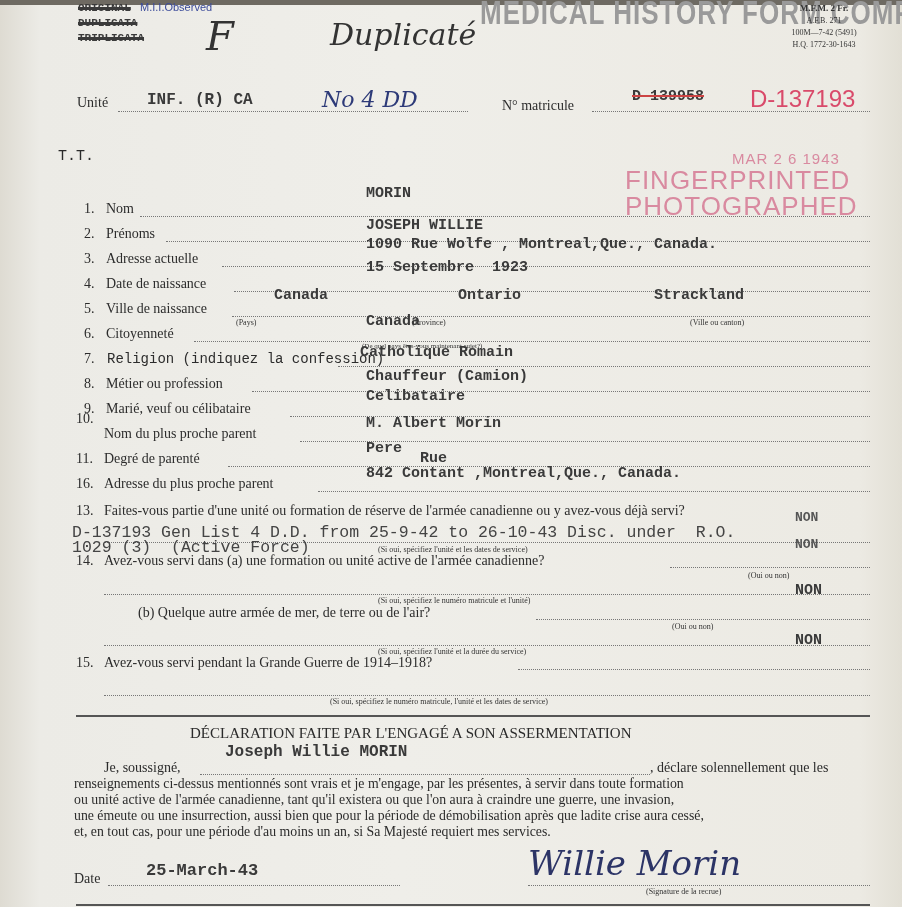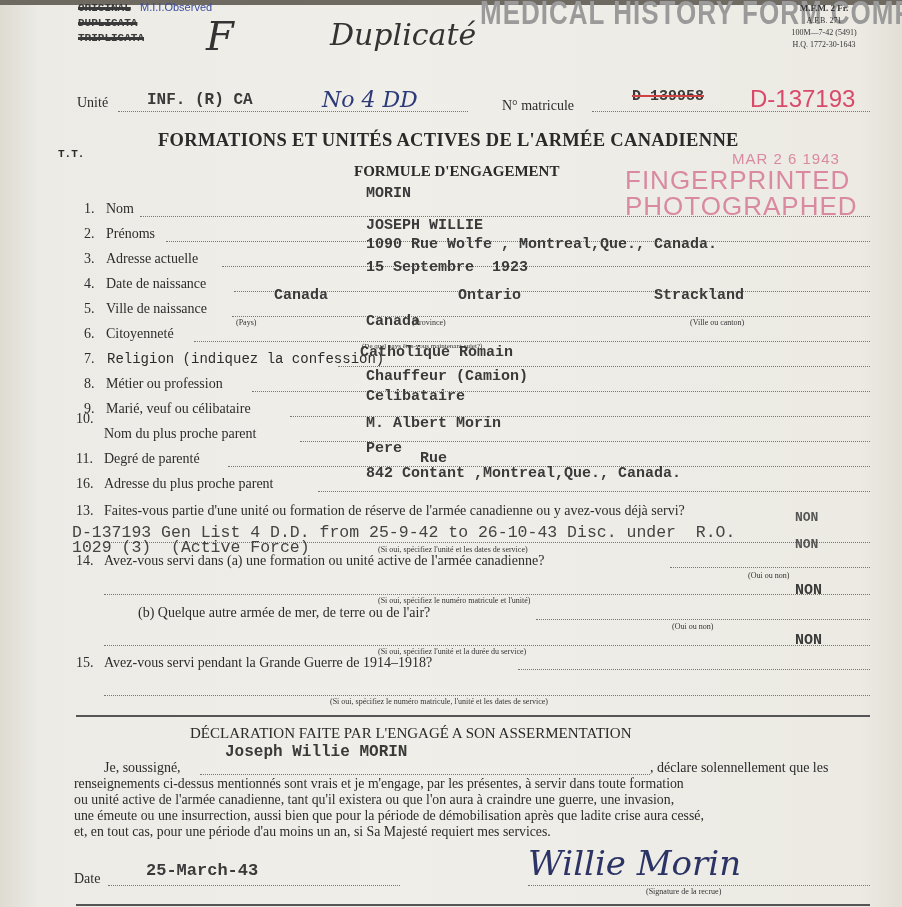--- a/index.html
+++ b/index.html
@@ -51,23 +51,21 @@
 
   <div class="abs label" style="left:77px;top:90px;">Unité</div>
   <div class="dots" style="left:118px;top:106px;width:350px;"></div>
   <div class="abs mono" style="left:147px;top:86px;font-size:16px;">INF. (R)   CA</div>
   <div class="abs hand" style="left:322px;top:82px;font-size:22px;">No 4 DD</div>
   <div class="abs label" style="left:502px;top:93px;">N° matricule</div>
   <div class="dots" style="left:592px;top:106px;width:278px;"></div>
   <div class="abs mono" style="left:632px;top:83px;font-size:15px;text-decoration:line-through;text-decoration-color:#c44;text-decoration-thickness:2px;">D-139958</div>
   <div class="abs red" style="left:750px;top:80px;font-family:'Liberation Sans',sans-serif;font-size:24px;">D-137193</div>
 
-  <div class="abs" style="left:58px;top:143px;font-family:'Liberation Mono',monospace;font-weight:bold;font-size:11px;">T.T.</div>
-  <div class="abs serif" style="left:158px;top:125px;font-size:18.5px;font-weight:bold;letter-spacing:0.3px;">FORMATIONS ET UNITÉS ACTIVES DE L'ARMÉE CANADIENNE</div>
-  <div class="abs serif" style="left:354px;top:158px;font-size:15px;font-weight:bold;">FORMULE D'ENGAGEMENT</div>
+  <div class="abs" style="left:58px;top:143px;font-family:'Liberation Mono',monospace;font-weight:normal;font-size:15px;">T.T.</div>
 
   <div class="abs stamp" style="left:732px;top:145px;font-size:15px;">MAR 2 6 1943</div>
   <div class="abs stamp" style="left:625px;top:160px;font-size:26px;">FINGERPRINTED</div>
   <div class="abs stamp" style="left:625px;top:186px;font-size:26px;">PHOTOGRAPHED</div>
 
   <div>
     <div class="abs label" style="left:84px;top:196px;">1.</div>
     <div class="abs label" style="left:106px;top:196px;">Nom</div>
     <div class="dots" style="left:140px;top:211px;width:730px;"></div>
     <div class="abs mono" style="left:366px;top:180px;font-size:15px;">MORIN</div>

